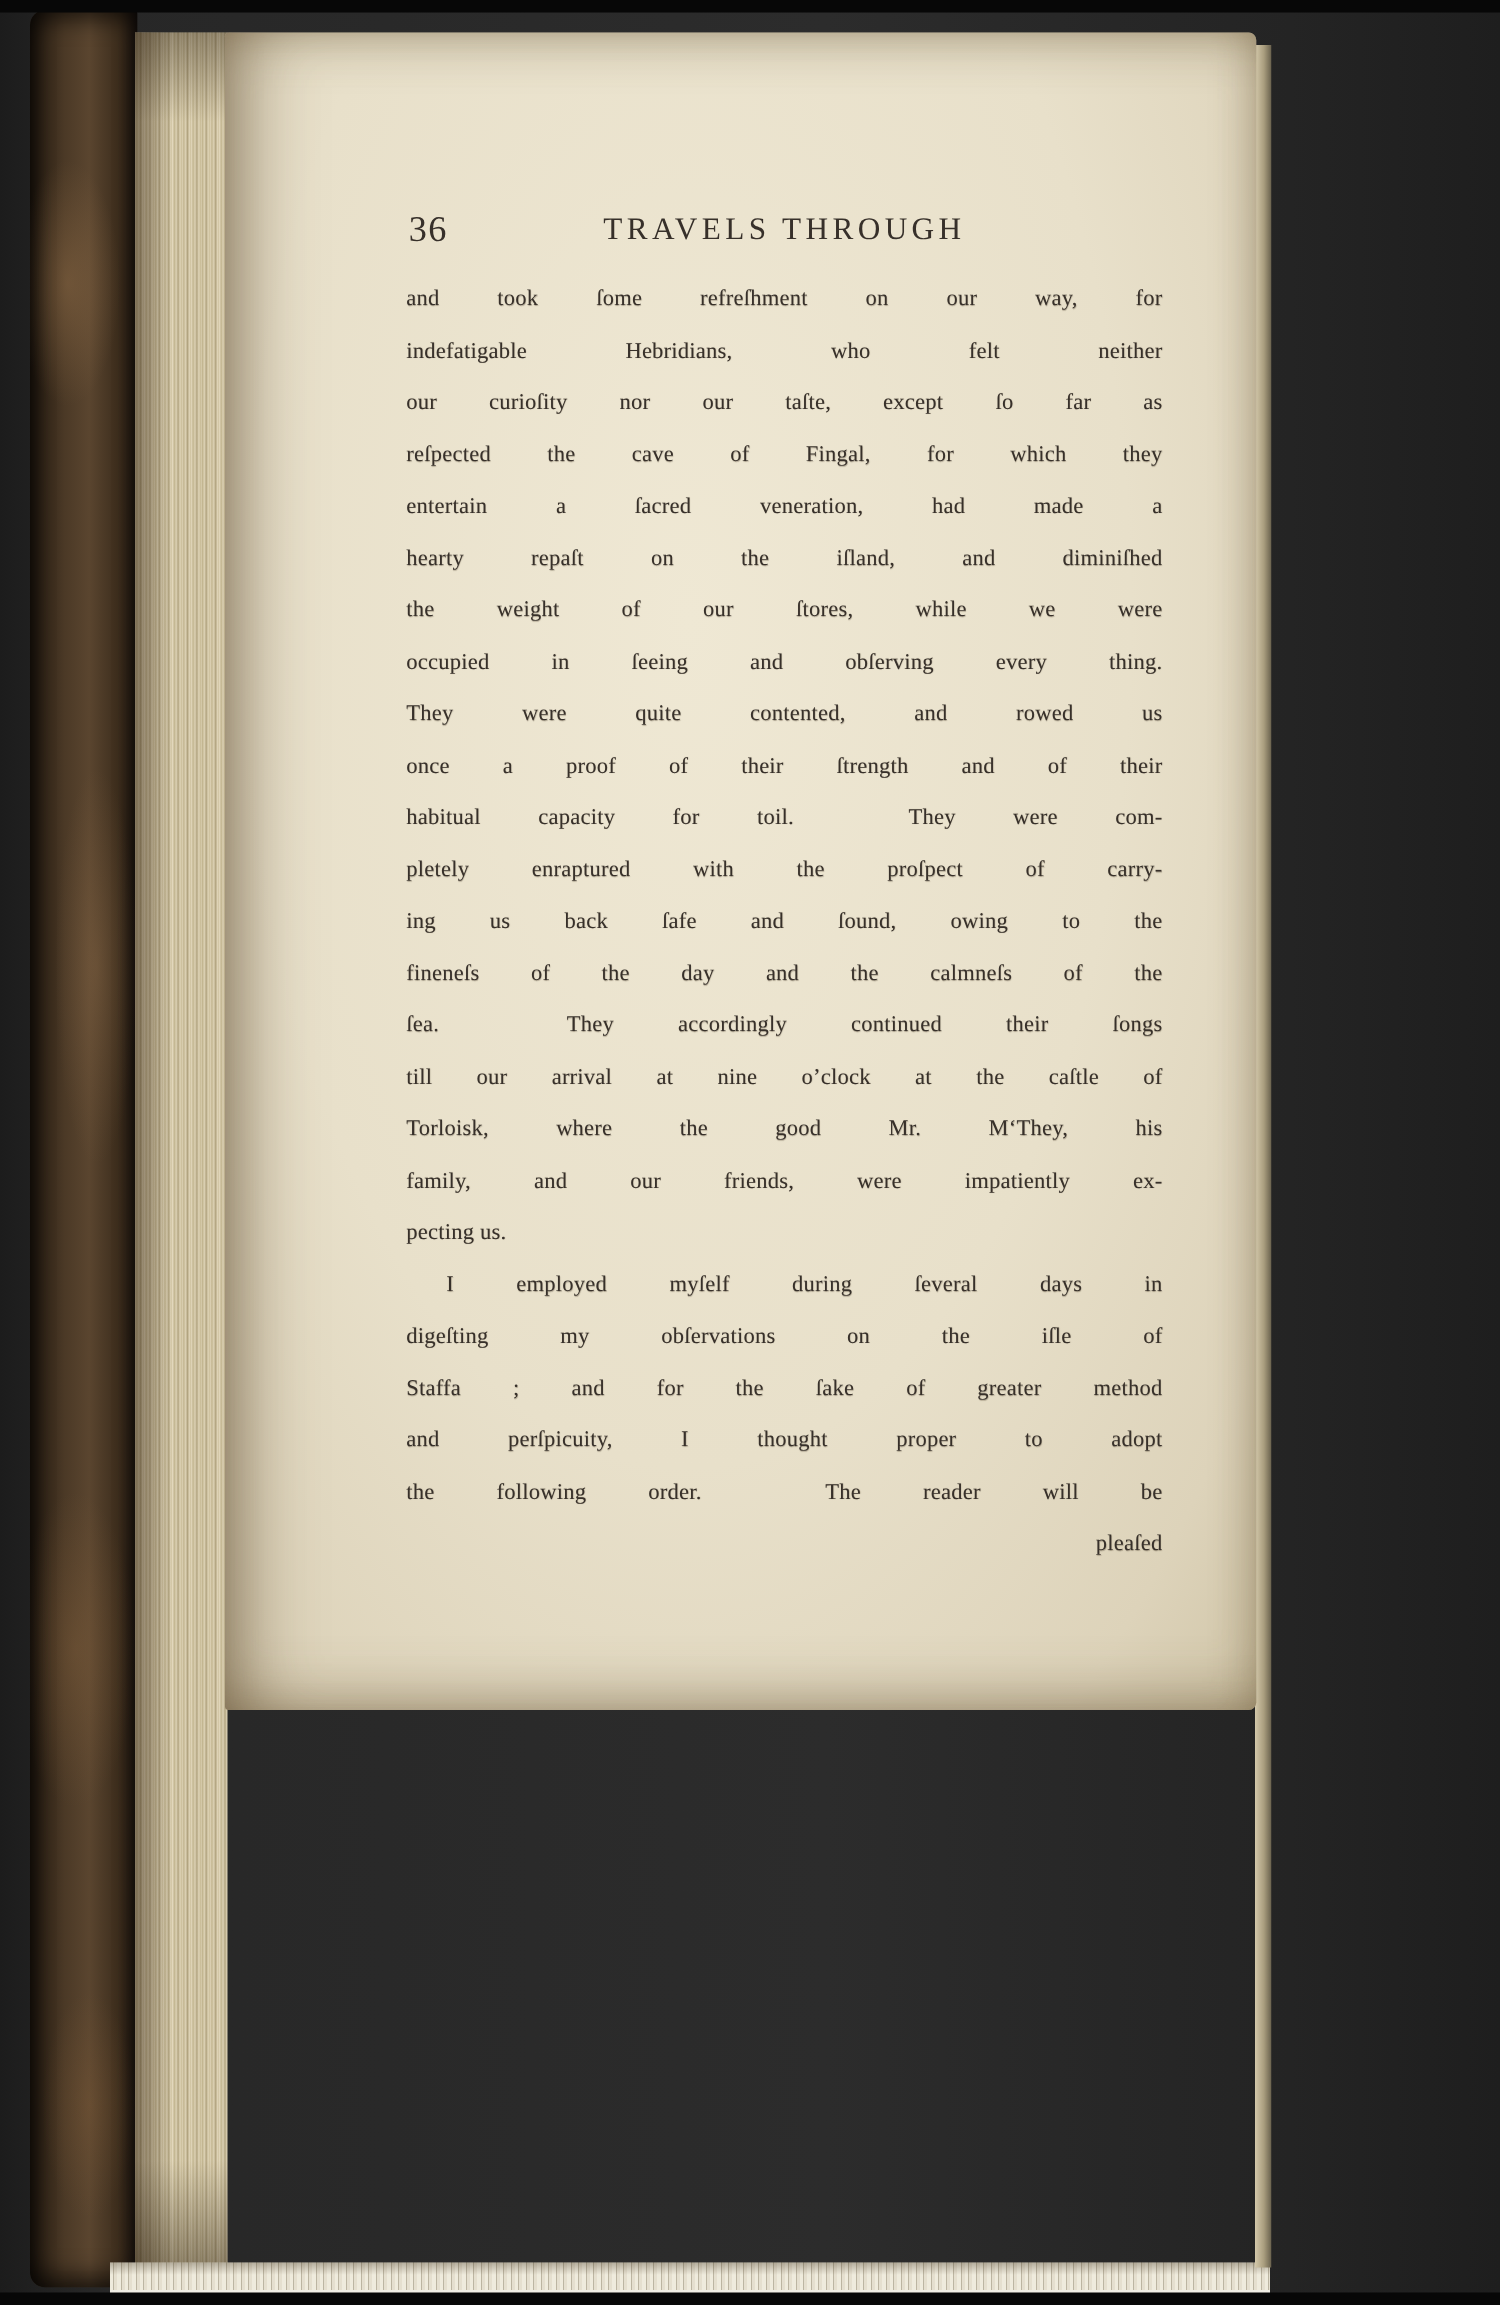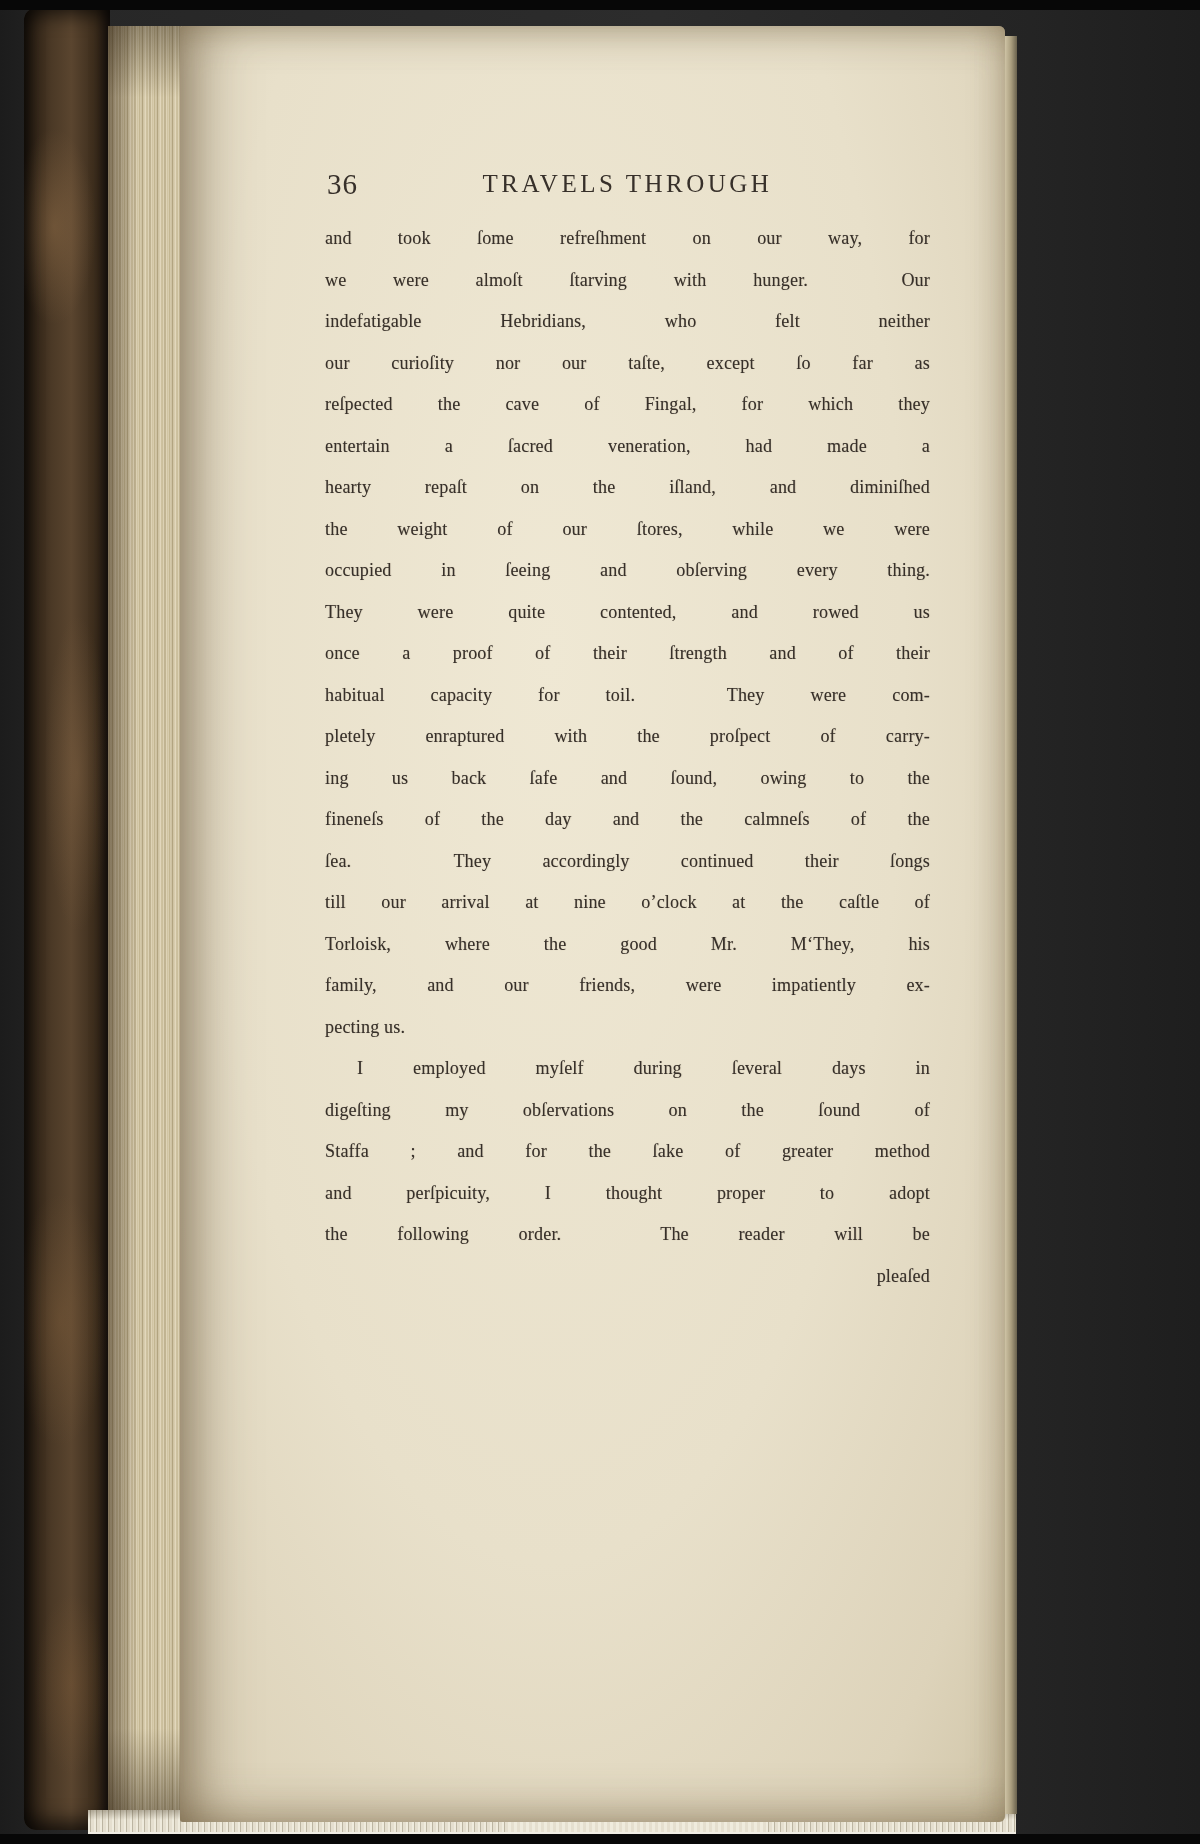--- a/index.html
+++ b/index.html
@@ -45,21 +45,21 @@
     background:
       linear-gradient(180deg, rgba(70,58,36,.35), rgba(0,0,0,0) 45%),
       repeating-linear-gradient(90deg, #efebdd 0 2.5px, #bcb5a2 2.5px 3.5px, #e5dfcf 3.5px 6px);
     border-bottom: 3px solid #f0ede4;
   }
   .page-edge-right {
     position: absolute; left: 1004px; top: 36px; width: 13px; height: 1778px;
     background: linear-gradient(90deg, #d4c9ab 0%, #a99d7e 55%, #6a624e 100%);
   }
   .book-page {
-    position: absolute; left: 180px; top: 26px; width: 825px; height: 1796px;
+    position: absolute; left: 180px; top: 26px; width: 825px; height: 1342px;
     border-radius: 3px 6px 6px 3px;
     background:
       radial-gradient(ellipse at 45% 35%, #efe8d4 0%, #e8e0ca 55%, #ddd3ba 85%, #d0c5a8 100%);
     box-shadow:
       inset 42px 0 60px -28px rgba(84,64,36,.55),
       inset -18px 0 36px -18px rgba(110,92,58,.38),
       inset 0 22px 44px -22px rgba(110,92,58,.42),
       inset 0 -28px 50px -24px rgba(110,92,58,.45);
     color: #37302a;
   }
@@ -100,41 +100,40 @@
   <div class="page-edges-bottom"></div>
   <div class="page-edge-right"></div>
 
   <div class="book-page">
     <div class="header-row">
       <span class="page-number">36</span>
       <span class="running-title">TRAVELS THROUGH</span>
     </div>
     <div class="body-text">
         <div class="line align-j">and took ſome refreſhment on our way, for</div>
-        <div class="line align-j">we were almoſt ſtarving with hunger.  Our</div>
         <div class="line align-j">indefatigable Hebridians, who felt neither</div>
         <div class="line align-j">our curioſity nor our taſte, except ſo far as</div>
         <div class="line align-j">reſpected the cave of Fingal, for which they</div>
         <div class="line align-j">entertain a ſacred veneration, had made a</div>
         <div class="line align-j">hearty repaſt on the iſland, and diminiſhed</div>
         <div class="line align-j">the weight of our ſtores, while we were</div>
         <div class="line align-j">occupied in ſeeing and obſerving every thing.</div>
         <div class="line align-j">They were quite contented, and rowed us</div>
         <div class="line align-j">once a proof of their ſtrength and of their</div>
         <div class="line align-j">habitual capacity for toil.  They were com-</div>
         <div class="line align-j">pletely enraptured with the proſpect of carry-</div>
         <div class="line align-j">ing us back ſafe and ſound, owing to the</div>
         <div class="line align-j">fineneſs of the day and the calmneſs of the</div>
         <div class="line align-j">ſea.  They accordingly continued their ſongs</div>
         <div class="line align-j">till our arrival at nine o’clock at the caſtle of</div>
         <div class="line align-j">Torloisk, where the good Mr. M‘They, his</div>
         <div class="line align-j">family, and our friends, were impatiently ex-</div>
         <div class="line align-l">pecting us.</div>
         <div class="line align-j indent">I employed myſelf during ſeveral days in</div>
-        <div class="line align-j">digeſting my obſervations on the ſound of</div>
+        <div class="line align-j">digeſting my obſervations on the iſle of</div>
         <div class="line align-j">Staffa ; and for the ſake of greater method</div>
         <div class="line align-j">and perſpicuity, I thought proper to adopt</div>
         <div class="line align-j">the following order.  The reader will be</div>
         <div class="line align-r">pleaſed</div>
       </div>
   </div>
 
   <div class="top-bar"></div>
   <div class="bottom-bar"></div>
 </div>

